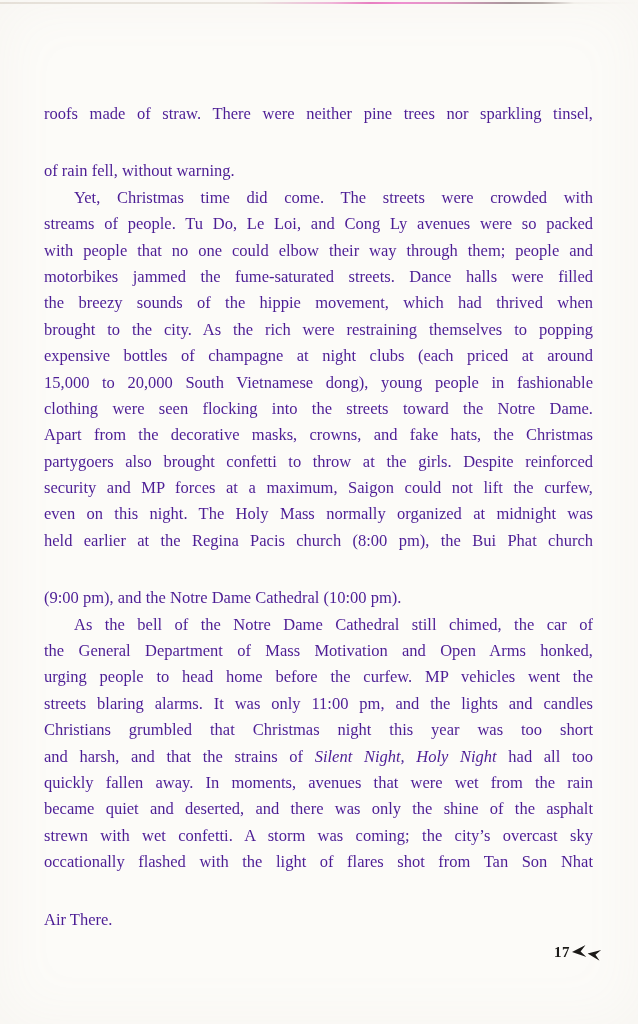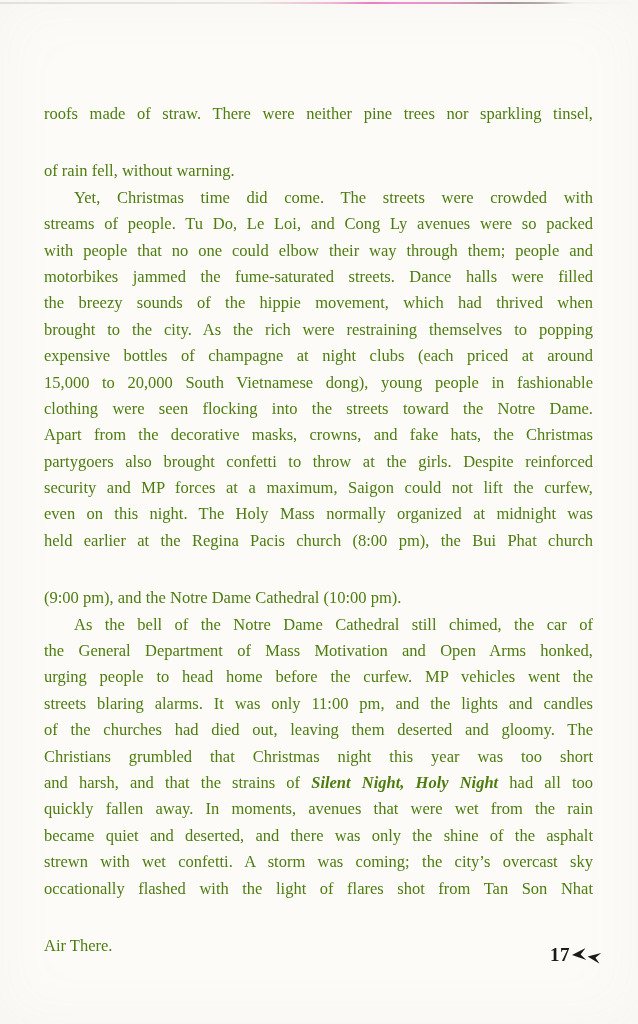--- a/index.html
+++ b/index.html
@@ -36,53 +36,52 @@
       rgba(158,140,145,0.9) 80%,
       rgba(165,152,150,0.8) 85%,
       rgba(205,195,182,0.15) 90%,
       rgba(205,195,182,0.0) 100%);
   }
   .text-block {
     position: absolute;
     left: 44px;
     top: 101px;
     width: 549px;
-    color: #4d7c0f;
+    color: #4c1d95;
     font-size: 16.5px;
   }
   .paragraph { margin: 0; }
   .line {
     height: 26.4px;
     line-height: 26.4px;
     text-align: justify;
     text-align-last: justify;
     overflow: hidden;
     white-space: normal;
   }
   .line.last {
     text-align-last: left;
     margin-top: 31px;
   }
   .line.indent {
     text-indent: 30px;
   }
   .italic {
     font-style: italic;
-    font-weight: bold;
   }
   .footer {
     position: absolute;
     top: 944px;
     right: 37px;
     display: flex;
     align-items: center;
     color: #1c1a18;
   }
   .pagenum {
-    font-size: 19px;
+    font-size: 15px;
     font-weight: bold;
     letter-spacing: 0.5px;
   }
   .ornaments {
     display: inline-flex;
     align-items: center;
     margin-left: 2px;
   }
   .ornaments svg { display: block; }
   .ornaments svg:nth-child(1) { transform: translateY(-1px) rotate(-4deg); }
@@ -114,21 +113,20 @@
         <div class="line"><span>security and MP forces at a maximum, Saigon could not lift the curfew,</span></div>
         <div class="line"><span>even on this night. The Holy Mass normally organized at midnight was</span></div>
         <div class="line"><span>held earlier at the Regina Pacis church (8:00 pm), the Bui Phat church</span></div>
         <div class="line last"><span>(9:00 pm), and the Notre Dame Cathedral (10:00 pm).</span></div>
       </div>
       <div class="paragraph">
         <div class="line indent"><span>As the bell of the Notre Dame Cathedral still chimed, the car of</span></div>
         <div class="line"><span>the General Department of Mass Motivation and Open Arms honked,</span></div>
         <div class="line"><span>urging people to head home before the curfew. MP vehicles went the</span></div>
         <div class="line"><span>streets blaring alarms. It was only 11:00 pm, and the lights and candles</span></div>
-        <div class="line"><span>of the churches had died out, leaving them deserted and gloomy. The</span></div>
         <div class="line"><span>Christians grumbled that Christmas night this year was too short</span></div>
         <div class="line"><span>and harsh, and that the strains of </span><span class="italic">Silent Night, Holy Night</span><span> had all too</span></div>
         <div class="line"><span>quickly fallen away. In moments, avenues that were wet from the rain</span></div>
         <div class="line"><span>became quiet and deserted, and there was only the shine of the asphalt</span></div>
         <div class="line"><span>strewn with wet confetti. A storm was coming; the city’s overcast sky</span></div>
         <div class="line"><span>occationally flashed with the light of flares shot from Tan Son Nhat</span></div>
         <div class="line last"><span>Air There.</span></div>
       </div>
     </main>
 

